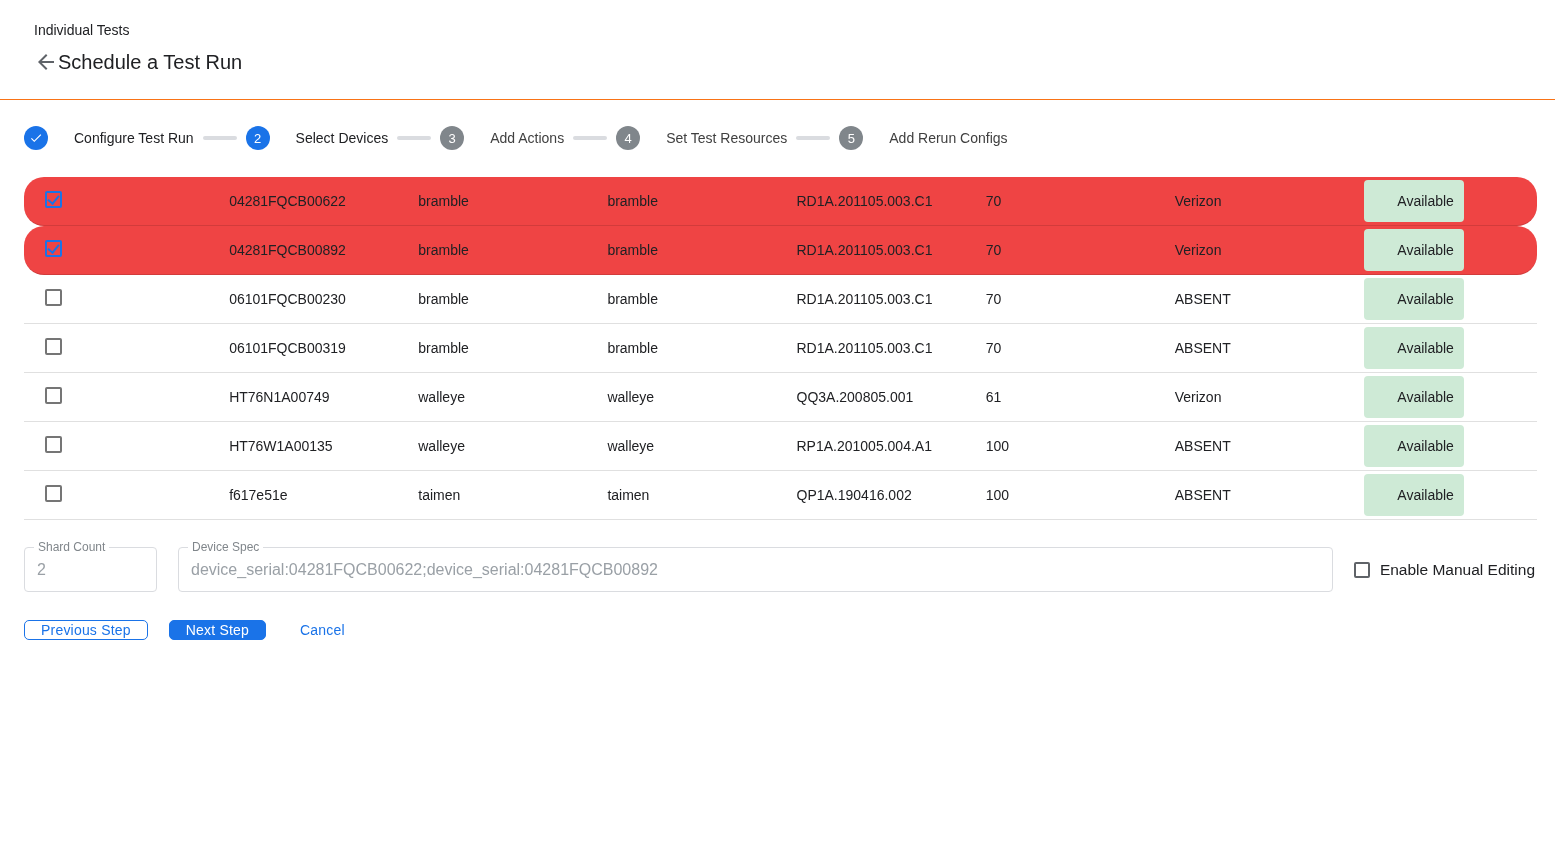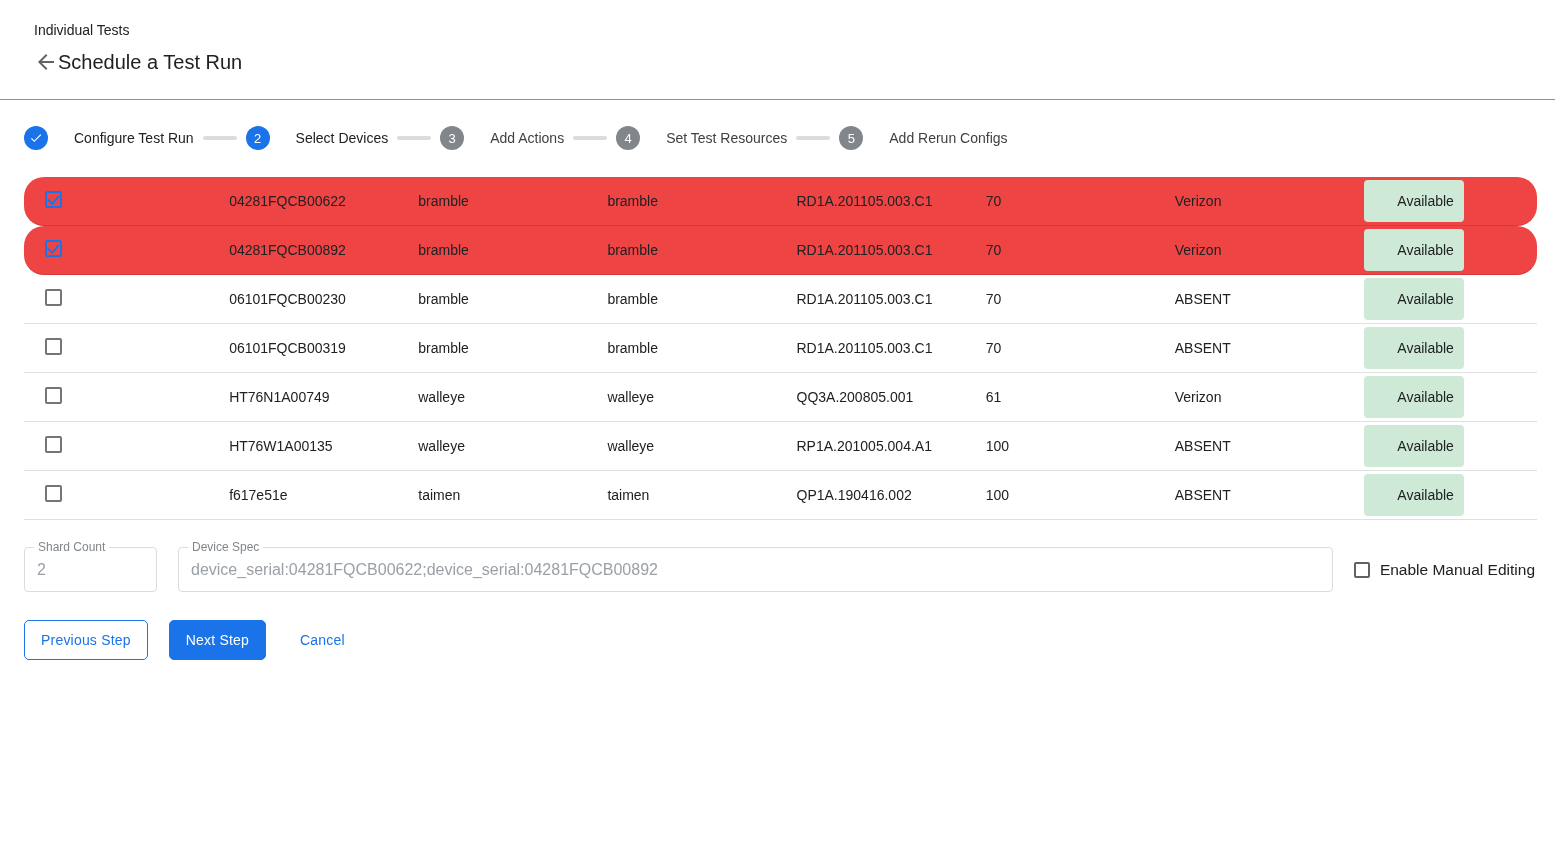--- a/index.html
+++ b/index.html
@@ -78,21 +78,21 @@
   }
   .shard-field { width:133px; flex:0 0 auto; }
   .spec-field { flex:1 1 auto; margin-left:21px; }
   .manual-editing { display:flex; align-items:center; gap:10px; margin-left:21px; padding-right:2px; white-space:nowrap; cursor:pointer; }
   .manual-editing .checkbox { border-color:#5f6368; width:16px; height:16px; }
   .manual-editing-label { font-size:15.5px; color:#202124; }
 
   
   .actions { margin:28px 24px 0 24px; display:flex; align-items:center; }
   .btn {
-    height:40px; border-radius:5px; font-size:14px; font-weight:500;
+    height:20px; border-radius:5px; font-size:14px; font-weight:500;
     padding:0 16px; cursor:pointer; font-family:inherit; letter-spacing:.2px;
   }
   .btn-outlined { background:#fff; border:1px solid #1a73e8; color:#1a73e8; }
   .btn-filled { background:#1a73e8; border:1px solid #1a73e8; color:#fff; margin-left:21px; }
   .btn-text { background:transparent; border:none; color:#1a73e8; margin-left:18px; }
 </style>
 </head>
 <body>
 
 <div class="page-header">

